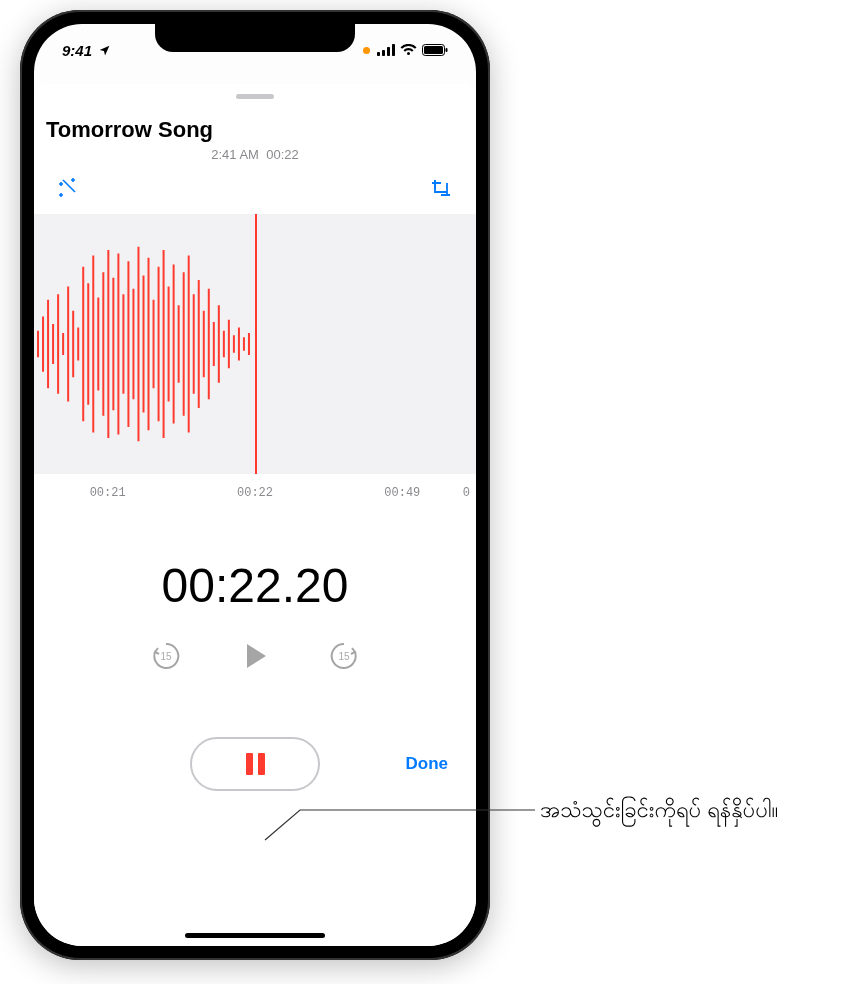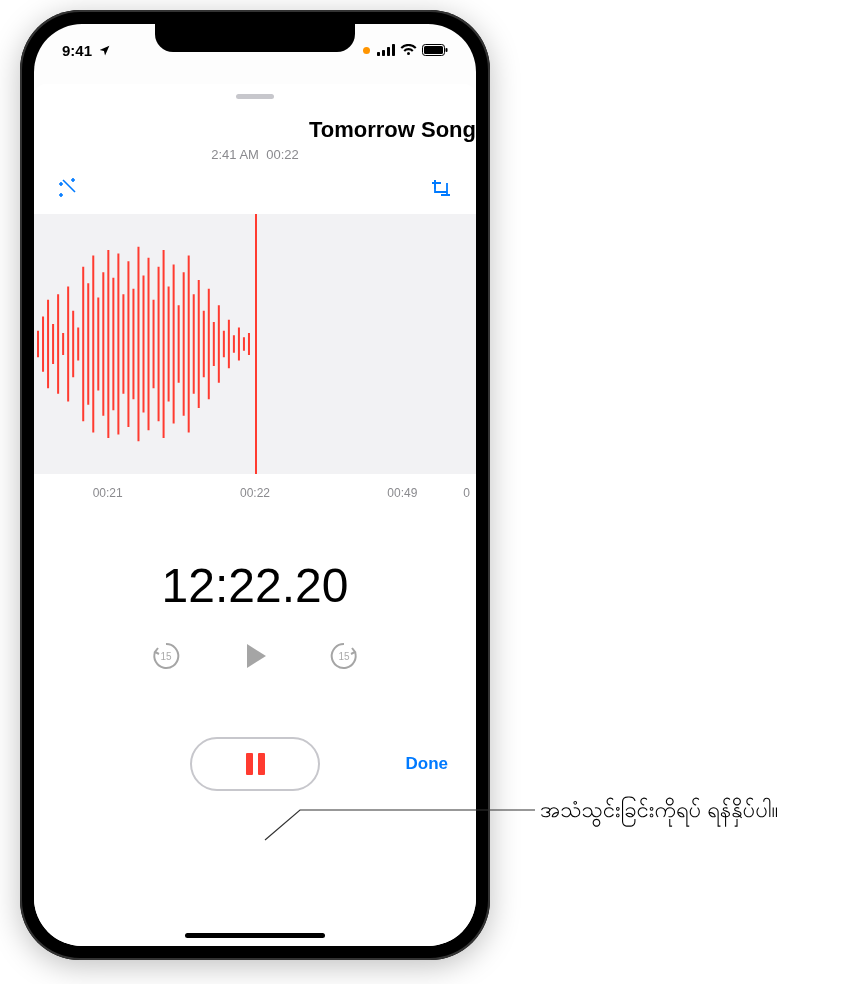--- a/index.html
+++ b/index.html
@@ -51,39 +51,39 @@
     top: 8px; left: 0; right: 0;
     height: 36px;
     display: flex;
     justify-content: space-between;
     align-items: center;
     padding: 0 28px;
     font-size: 15px;
     font-weight: 600;
     color: #000;
   }
-  .status-left { display:flex; align-items:center; gap:6px; }
+  .status-left { display:flex; align-items:center; gap:6px;font-style:italic; }
   .status-right { display:flex; align-items:center; gap:5px; }
   .orange-dot { width:7px; height:7px; background:#ff9500; border-radius:50%; margin-right:2px; }
   
   .content {
     position: absolute;
     top: 60px; left:0; right:0; bottom:0;
     background: #fff;
     border-top-left-radius: 12px;
     border-top-right-radius: 12px;
   }
   .sheet-handle {
     width: 38px; height: 5px;
     background: #c7c7cc;
     border-radius: 3px;
     margin: 10px auto 18px;
   }
   .recording-title {
-    text-align: right;
+    text-align: left;
     font-size: 22px;
     font-weight: 600;
     color: #000;
     margin-left: 12px;
   }
   .recording-meta {
     text-align: center;
     font-size: 13px;
     color: #8a8a8e;
     margin-top: 4px;
@@ -120,20 +120,21 @@
     width:2px; background:#ff3b30;
   }
 
   .time-ruler {
     display:flex;
     justify-content: space-around;
     padding: 12px 0 8px;
     font-size: 12px;
     color: #8a8a8e;
     position: relative;
+    font-family: Liberation Mono, monospace;
   }
   .time-ruler span { position:relative; }
   
   .big-timer {
     text-align:center;
     font-size: 48px;
     font-weight: 400;
     color: #000;
     margin-top: 50px;
     font-variant-numeric: tabular-nums;
@@ -339,21 +340,21 @@
         </div>
       </div>
 
       <div class="time-ruler">
         <span>00:21</span>
         <span>00:22</span>
         <span>00:49</span>
         <span style="position:absolute;right:6px;">0</span>
       </div>
 
-      <div class="big-timer">12:22.20</div>
+      <div class="big-timer">00:22.20</div>
 
       <div class="playback-controls">
         <div class="skip-btn">
           <svg width="32" height="32" viewBox="0 0 32 32">
             <path d="M16 4 A12 12 0 1 1 5 12" fill="none" stroke="#000" stroke-width="2"></path>
             <polyline points="8,8 5,12 9,14" fill="none" stroke="#000" stroke-width="2"></polyline>
             <text x="16" y="20" font-size="10" text-anchor="middle" fill="#000">15</text>
           </svg>
         </div>
         <div class="play-btn">

